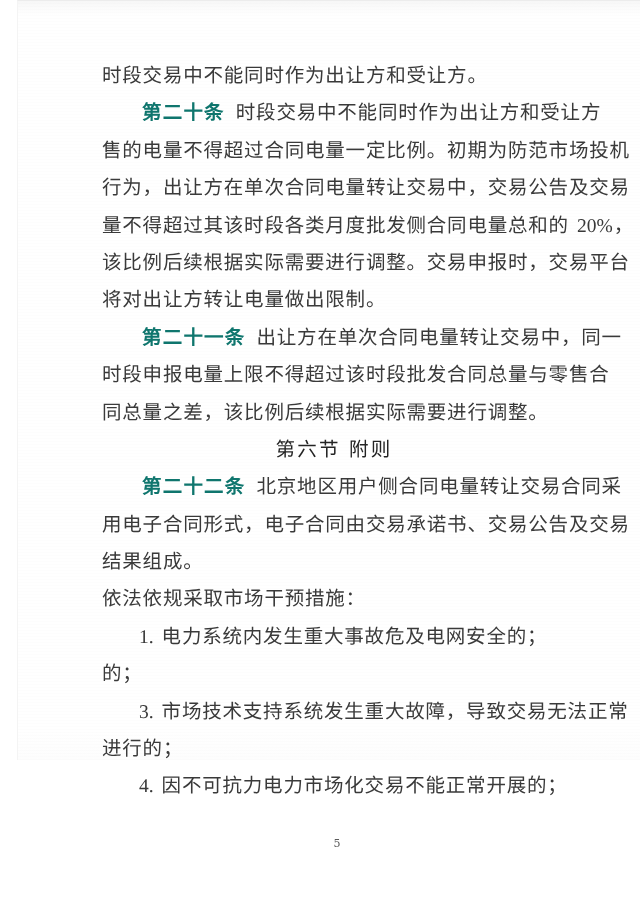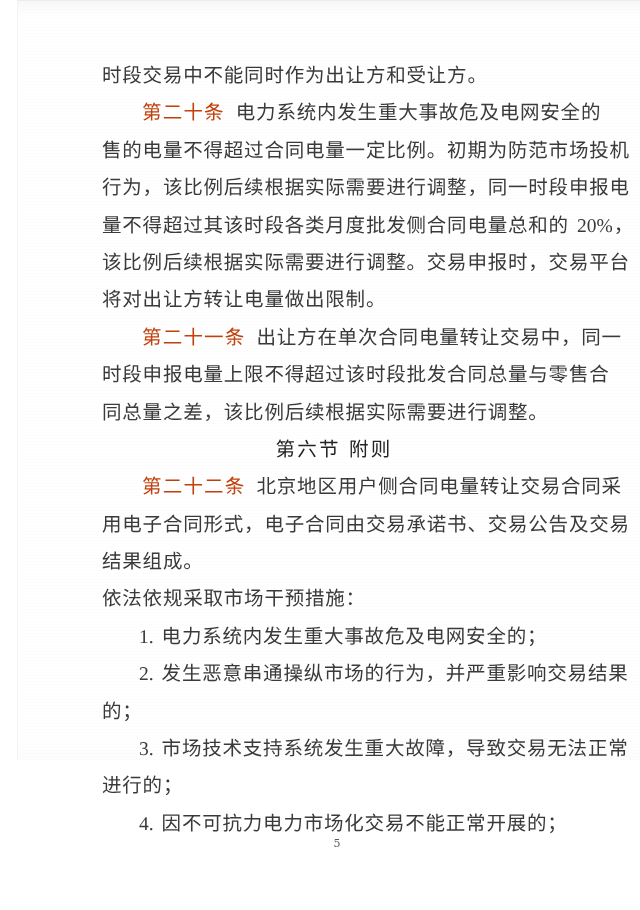--- a/index.html
+++ b/index.html
@@ -61,22 +61,22 @@
     padding-left: 40px;
   }
 
   
   .indent-item {
     padding-left: 36px;
   }
 
   
   .art-no {
-    font-weight: 400;
-    color: #c2410c;
+    font-weight: 700;
+    color: #0f766e;
     letter-spacing: 1.2px;
   }
 
   .art-gap {
     display: inline-block;
     width: 11px;
   }
 
   
   .section-heading {
@@ -123,36 +123,35 @@
 </head>
 <body>
 
 <div id="scan-page">
 
   <div id="paper-tint"></div>
 
   <div id="text-column">
 
   <div class="doc-line"><span>时段交易中不能同时作为出让方和受让方。</span></div>
-      <div class="doc-line indent-2"><span class="art-no">第二十条</span><span class="art-gap"></span><span>电力系统内发生重大事故危及电网安全的</span></div>
+      <div class="doc-line indent-2"><span class="art-no">第二十条</span><span class="art-gap"></span><span>时段交易中不能同时作为出让方和受让方</span></div>
       <div class="doc-line"><span>售的电量不得超过合同电量一定比例。初期为防范市场投机</span></div>
-      <div class="doc-line"><span>行为，该比例后续根据实际需要进行调整，同一时段申报电</span></div>
+      <div class="doc-line"><span>行为，出让方在单次合同电量转让交易中，交易公告及交易</span></div>
       <div class="doc-line"><span>量不得超过其该时段各类月度批发侧合同电量总和的 <span class="latin">20%</span>，</span></div>
       <div class="doc-line"><span>该比例后续根据实际需要进行调整。交易申报时，交易平台</span></div>
       <div class="doc-line"><span>将对出让方转让电量做出限制。</span></div>
       <div class="doc-line indent-2"><span class="art-no">第二十一条</span><span class="art-gap"></span><span>出让方在单次合同电量转让交易中，同一</span></div>
       <div class="doc-line"><span>时段申报电量上限不得超过该时段批发合同总量与零售合</span></div>
       <div class="doc-line"><span>同总量之差，该比例后续根据实际需要进行调整。</span></div>
       <div class="section-heading">第六节  附则</div>
       <div class="doc-line indent-2"><span class="art-no">第二十二条</span><span class="art-gap"></span><span>北京地区用户侧合同电量转让交易合同采</span></div>
       <div class="doc-line"><span>用电子合同形式，电子合同由交易承诺书、交易公告及交易</span></div>
       <div class="doc-line"><span>结果组成。</span></div>
       <div class="doc-line"><span>依法依规采取市场干预措施：</span></div>
       <div class="doc-line indent-item"><span><span class="latin">1.</span> 电力系统内发生重大事故危及电网安全的；</span></div>
-      <div class="doc-line indent-item"><span><span class="latin">2.</span> 发生恶意串通操纵市场的行为，并严重影响交易结果</span></div>
       <div class="doc-line"><span>的；</span></div>
       <div class="doc-line indent-item"><span><span class="latin">3.</span> 市场技术支持系统发生重大故障，导致交易无法正常</span></div>
       <div class="doc-line"><span>进行的；</span></div>
       <div class="doc-line indent-item"><span><span class="latin">4.</span> 因不可抗力电力市场化交易不能正常开展的；</span></div>
     </div>
 
   <div id="page-number">5</div>
 
   <div id="scan-noise"></div>
 </div>

